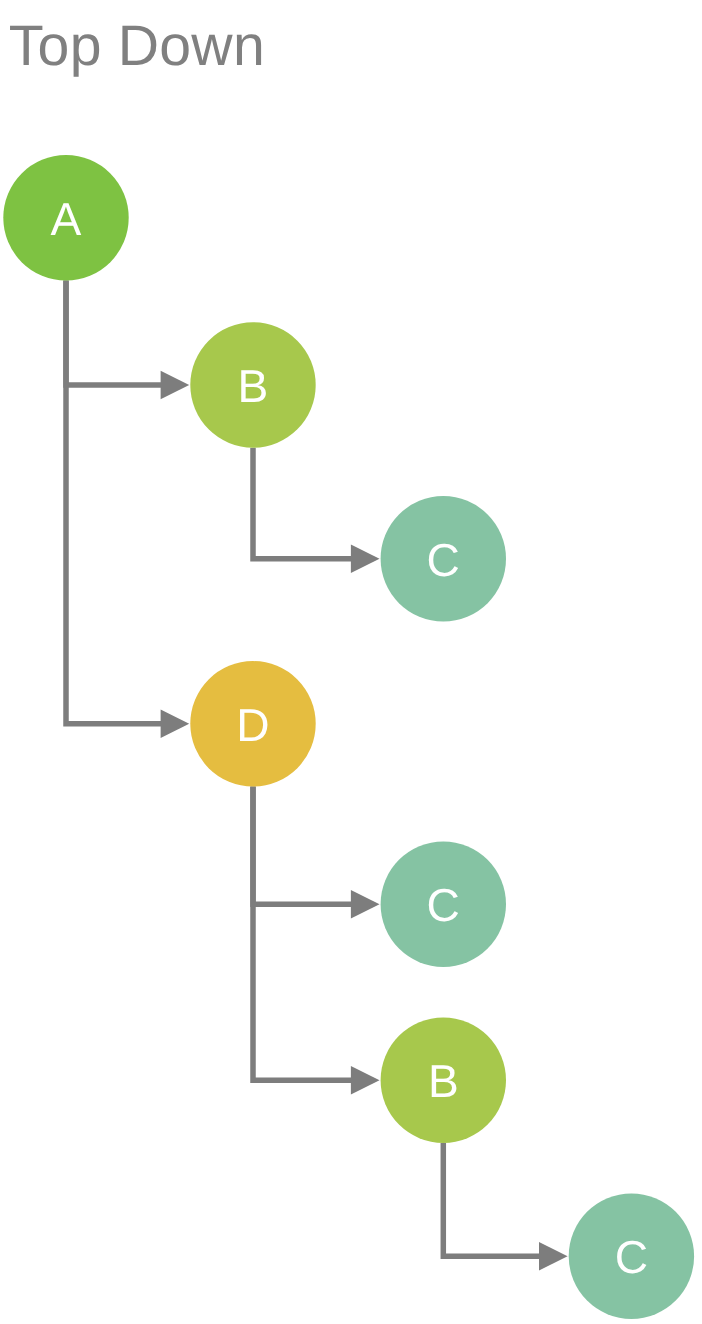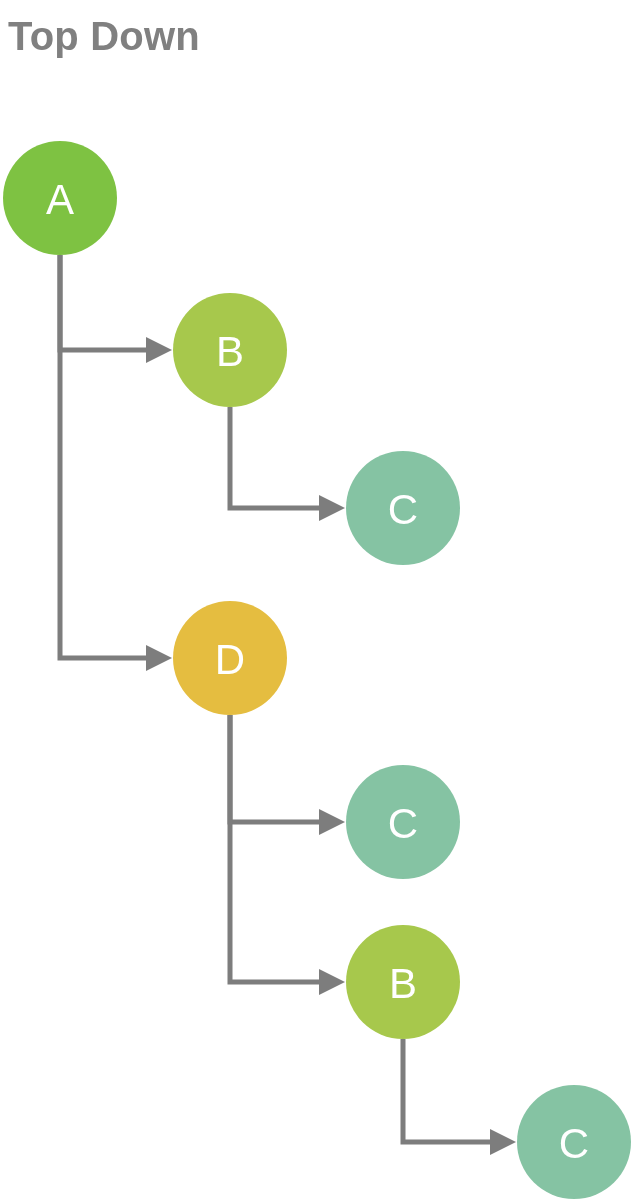--- a/index.html
+++ b/index.html
@@ -18,22 +18,22 @@
   #diagram-root {
     position: relative;
     width: 638px;
     height: 1204px;
     background: #ffffff;
   }
   #diagram-title {
     position: absolute;
     left: 8px;
     top: 14px;
-    font-size: 40px;
-    font-weight: 700;
+    font-size: 52px;
+    font-weight: 400;
     color: #808080;
     letter-spacing: 0.2px;
     line-height: 1.1;
     white-space: nowrap;
     user-select: none;
   }
   #graph-canvas {
     position: absolute;
     left: 0;
     top: 0;

